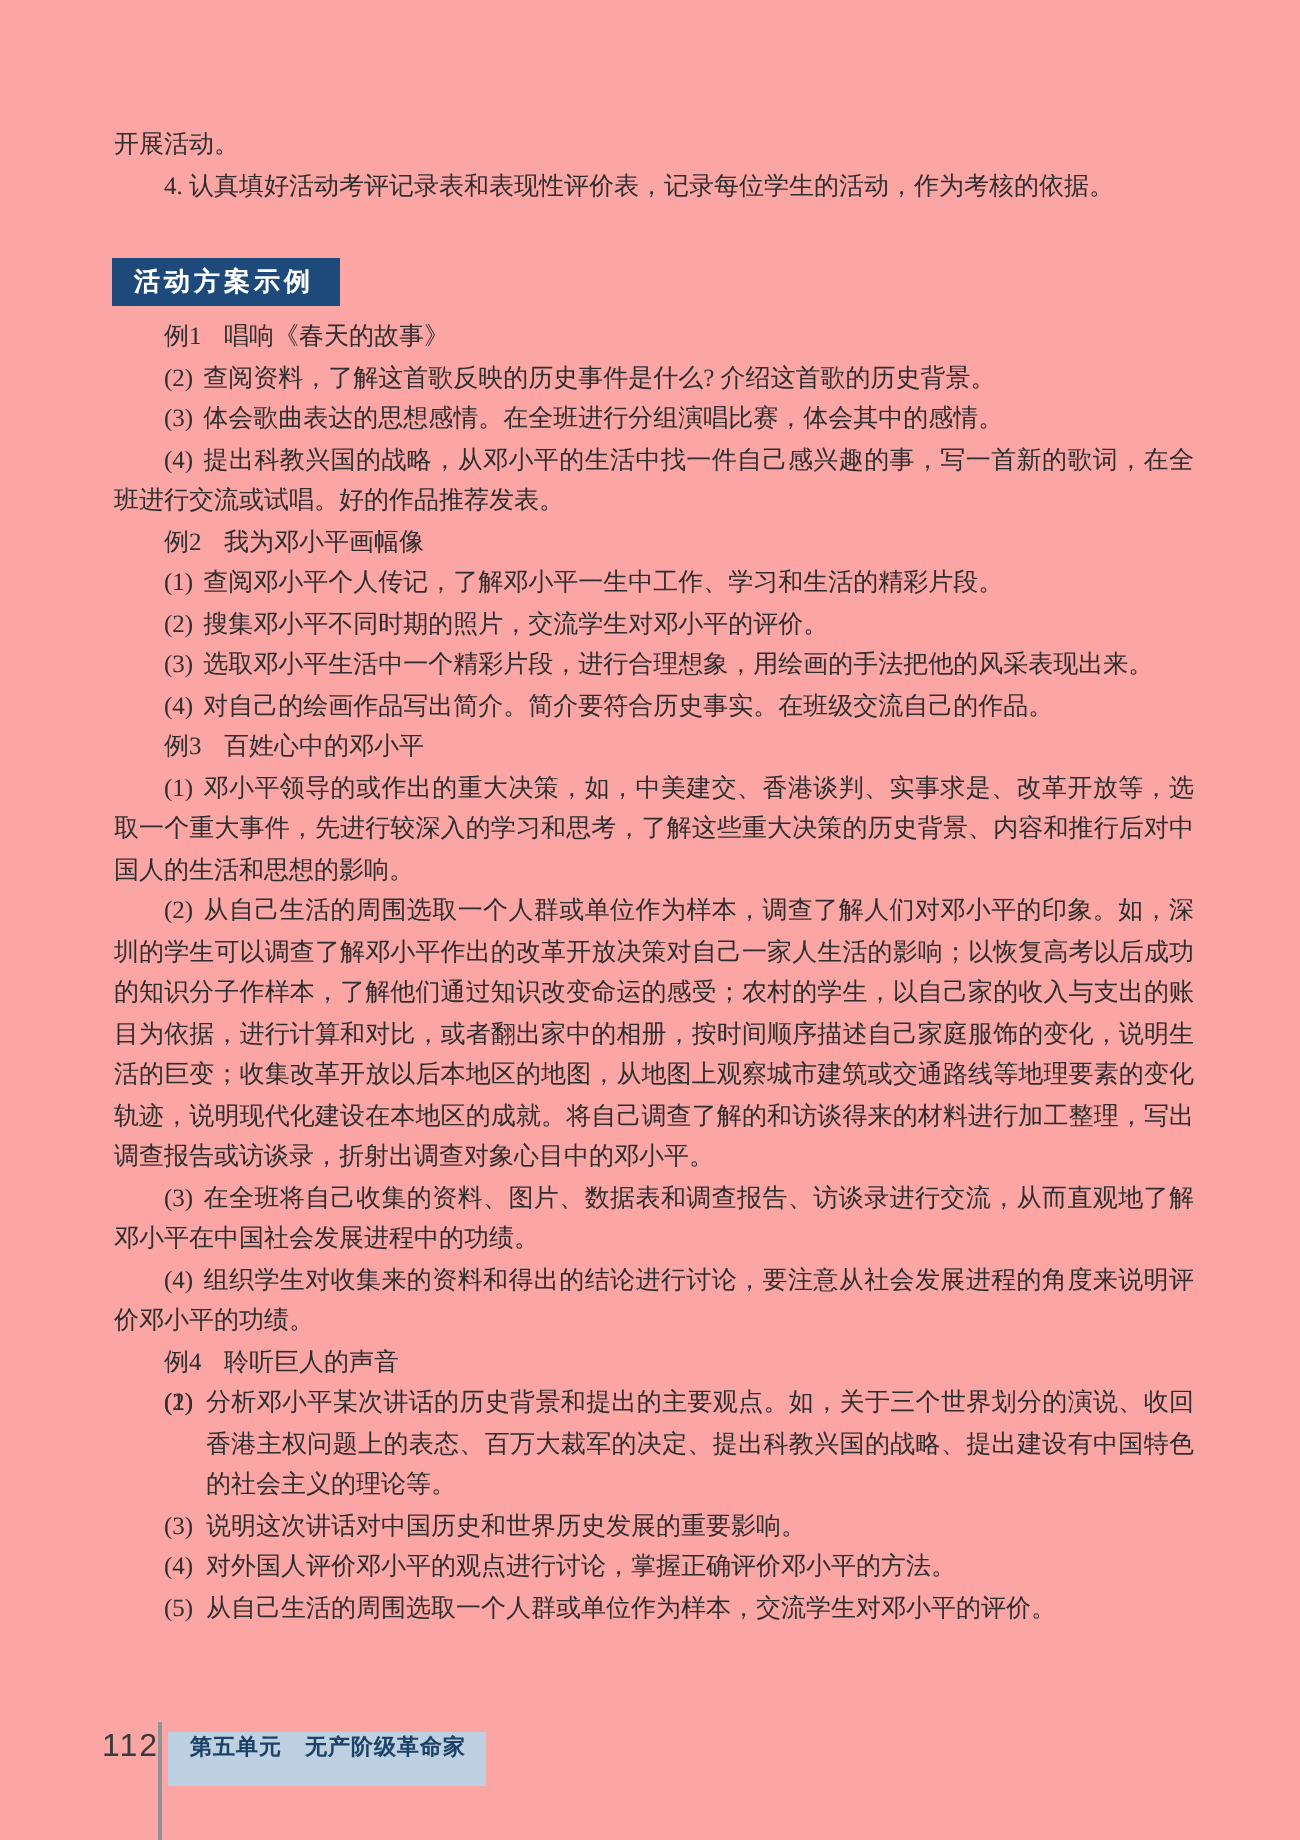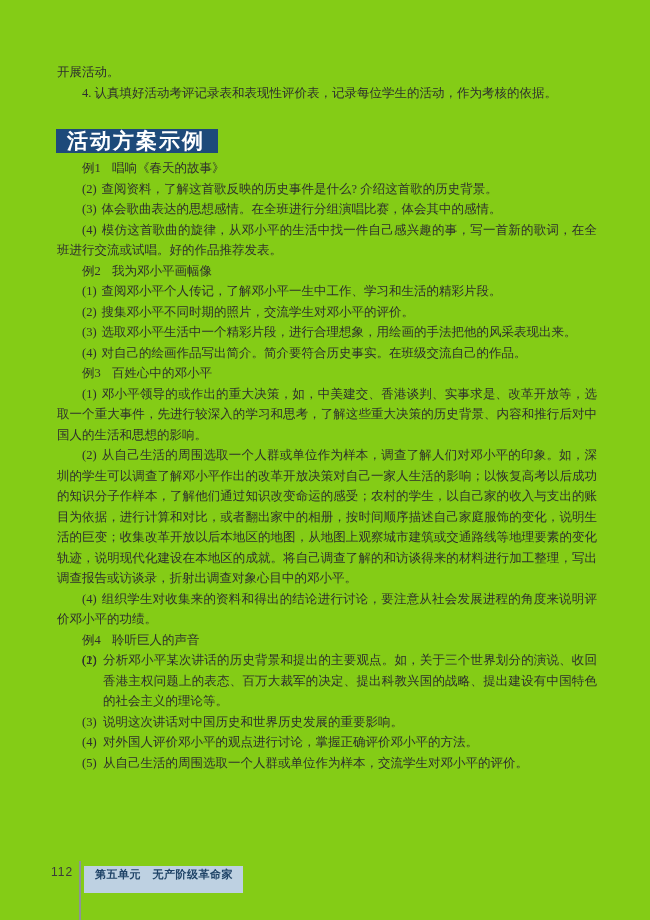--- a/index.html
+++ b/index.html
@@ -1,20 +1,20 @@
 <!DOCTYPE html>
 <html><head>
 <meta charset="utf-8">
 <style>
   html, body { margin:0; padding:0; background:#e8e8e8; }
   .page {
     position:relative;
     width:650px; height:920px;
     margin:0 auto;
-    background:#84cc16;
+    background:#fca5a5;
     font-family:"Liberation Serif","DejaVu Serif",serif;
     color:#2e2e2e;
     overflow:hidden;
   }
   .content {
     position:absolute;
     left:57px; top:62px;
     width:540px;
     font-size:12.5px;
     line-height:20.5px;
@@ -36,31 +36,31 @@
     left:25px; top:0;
     margin:0;
   }
   .section-header {
     display:inline-block;
     margin:26px 0 5px -1px;
     background:#1d4a7a;
     color:#ffffff;
     font-family:"Liberation Sans","DejaVu Sans",sans-serif;
     font-weight:bold;
-    font-size:21px;
+    font-size:13px;
     line-height:23px;
     padding:0 13px 1px 11px;
     letter-spacing:2px;
     text-indent:0;
   }
   .page-number {
     position:absolute;
     left:51px; top:865px;
     font-family:"Liberation Sans","DejaVu Sans",sans-serif;
-    font-size:12px;
+    font-size:16px;
     color:#3a3a3a;
     letter-spacing:1px;
   }
   .footer-rule {
     position:absolute;
     left:79px; top:861px;
     width:2px; height:59px;
     background:#8e9399;
   }
   .footer-band {
@@ -88,33 +88,34 @@
     <p class="body-text indent">4. 认真填好活动考评记录表和表现性评价表，记录每位学生的活动，作为考核的依据。</p>
 
     <div class="section-header">
       <span>活动方案示例</span>
     </div>
 
     
     <p class="example-title"><span class="ex-label">例1</span><span>唱响《春天的故事》</span></p>
     <p class="item"><span class="num">(2)</span><span>查阅资料，了解这首歌反映的历史事件是什么? 介绍这首歌的历史背景。</span></p>
     <p class="item"><span class="num">(3)</span><span>体会歌曲表达的思想感情。在全班进行分组演唱比赛，体会其中的感情。</span></p>
-    <p class="item"><span class="num">(4)</span><span>模仿这首歌曲的旋律，从邓小平的生活中找一件自己感兴趣的事，写一首新的歌词，在全班进行交流或试唱。好的作品推荐发表。</span></p>
+    <p class="item"><span class="num">(4)</span><span>提出科教兴国的战略，从邓小平的生活中找一件自己感兴趣的事，写一首新的歌词，在全班进行交流或试唱。好的作品推荐发表。</span></p>
 
     
     <p class="example-title"><span class="ex-label">例2</span><span>我为邓小平画幅像</span></p>
     <p class="item"><span class="num">(1)</span><span>查阅邓小平个人传记，了解邓小平一生中工作、学习和生活的精彩片段。</span></p>
     <p class="item"><span class="num">(2)</span><span>搜集邓小平不同时期的照片，交流学生对邓小平的评价。</span></p>
     <p class="item"><span class="num">(3)</span><span>选取邓小平生活中一个精彩片段，进行合理想象，用绘画的手法把他的风采表现出来。</span></p>
     <p class="item"><span class="num">(4)</span><span>对自己的绘画作品写出简介。简介要符合历史事实。在班级交流自己的作品。</span></p>
 
     
     <p class="example-title"><span class="ex-label">例3</span><span>百姓心中的邓小平</span></p>
     <p class="item"><span class="num">(1)</span><span>邓小平领导的或作出的重大决策，如，中美建交、香港谈判、实事求是、改革开放等，选取一个重大事件，先进行较深入的学习和思考，了解这些重大决策的历史背景、内容和推行后对中国人的生活和思想的影响。</span></p>
     <p class="item"><span class="num">(2)</span><span>从自己生活的周围选取一个人群或单位作为样本，调查了解人们对邓小平的印象。如，深圳的学生可以调查了解邓小平作出的改革开放决策对自己一家人生活的影响；以恢复高考以后成功的知识分子作样本，了解他们通过知识改变命运的感受；农村的学生，以自己家的收入与支出的账目为依据，进行计算和对比，或者翻出家中的相册，按时间顺序描述自己家庭服饰的变化，说明生活的巨变；收集改革开放以后本地区的地图，从地图上观察城市建筑或交通路线等地理要素的变化轨迹，说明现代化建设在本地区的成就。将自己调查了解的和访谈得来的材料进行加工整理，写出调查报告或访谈录，折射出调查对象心目中的邓小平。</span></p>
+    <p class="item"><span class="num">(3)</span><span>在全班将自己收集的资料、图片、数据表和调查报告、访谈录进行交流，从而直观地了解邓小平在中国社会发展进程中的功绩。</span></p>
     <p class="item"><span class="num">(4)</span><span>组织学生对收集来的资料和得出的结论进行讨论，要注意从社会发展进程的角度来说明评价邓小平的功绩。</span></p>
 
     
     <p class="example-title"><span class="ex-label">例4</span><span>聆听巨人的声音</span></p>
     <p class="item hanging"><span class="num">(1)</span></p>
     <p class="item hanging"><span class="num">(2)</span><span>分析邓小平某次讲话的历史背景和提出的主要观点。如，关于三个世界划分的演说、收回香港主权问题上的表态、百万大裁军的决定、提出科教兴国的战略、提出建设有中国特色的社会主义的理论等。</span></p>
     <p class="item hanging"><span class="num">(3)</span><span>说明这次讲话对中国历史和世界历史发展的重要影响。</span></p>
     <p class="item hanging"><span class="num">(4)</span><span>对外国人评价邓小平的观点进行讨论，掌握正确评价邓小平的方法。</span></p>
     <p class="item hanging"><span class="num">(5)</span><span>从自己生活的周围选取一个人群或单位作为样本，交流学生对邓小平的评价。</span></p>
 

